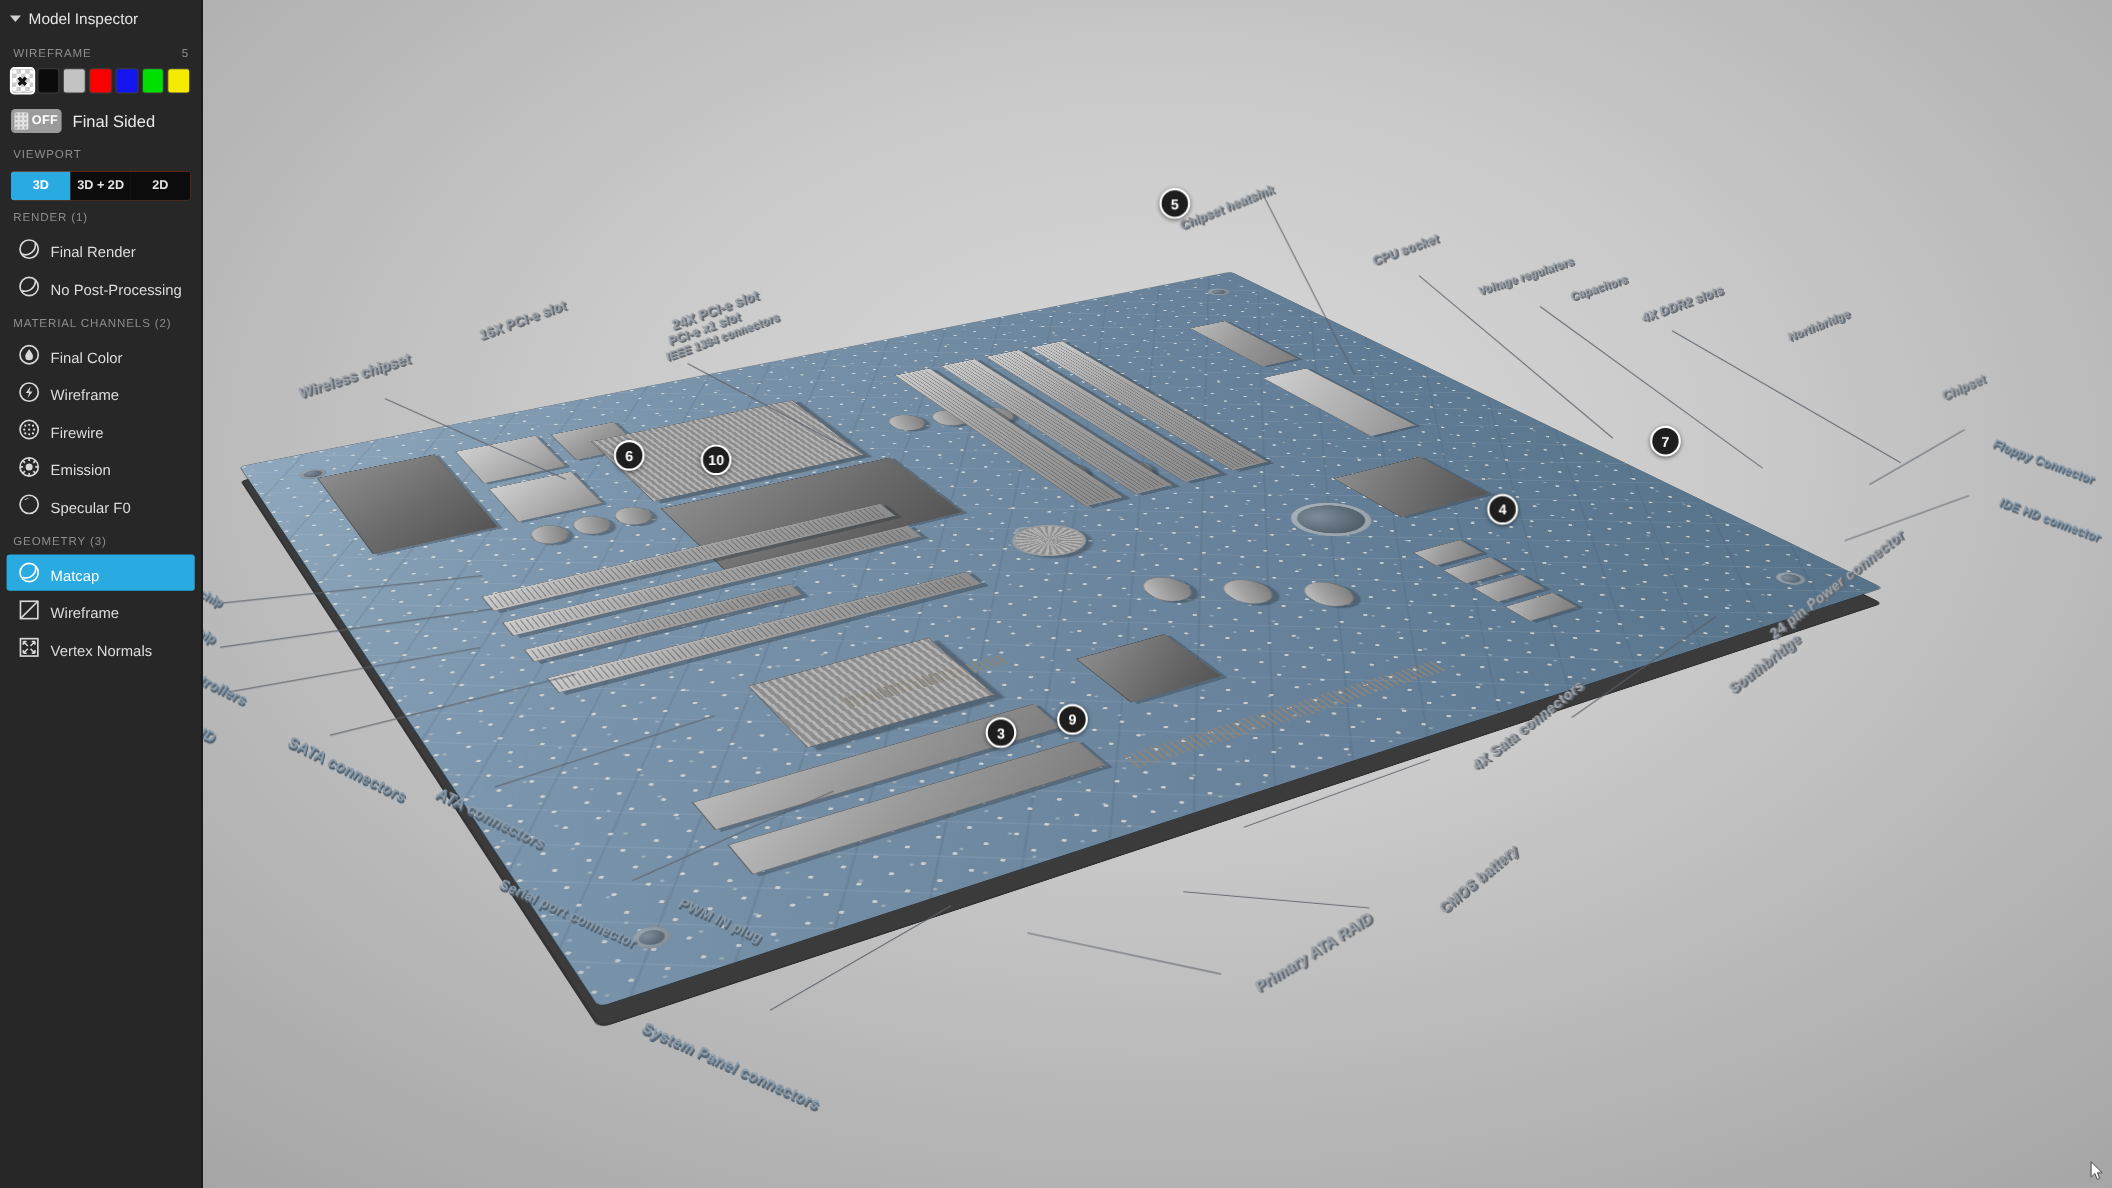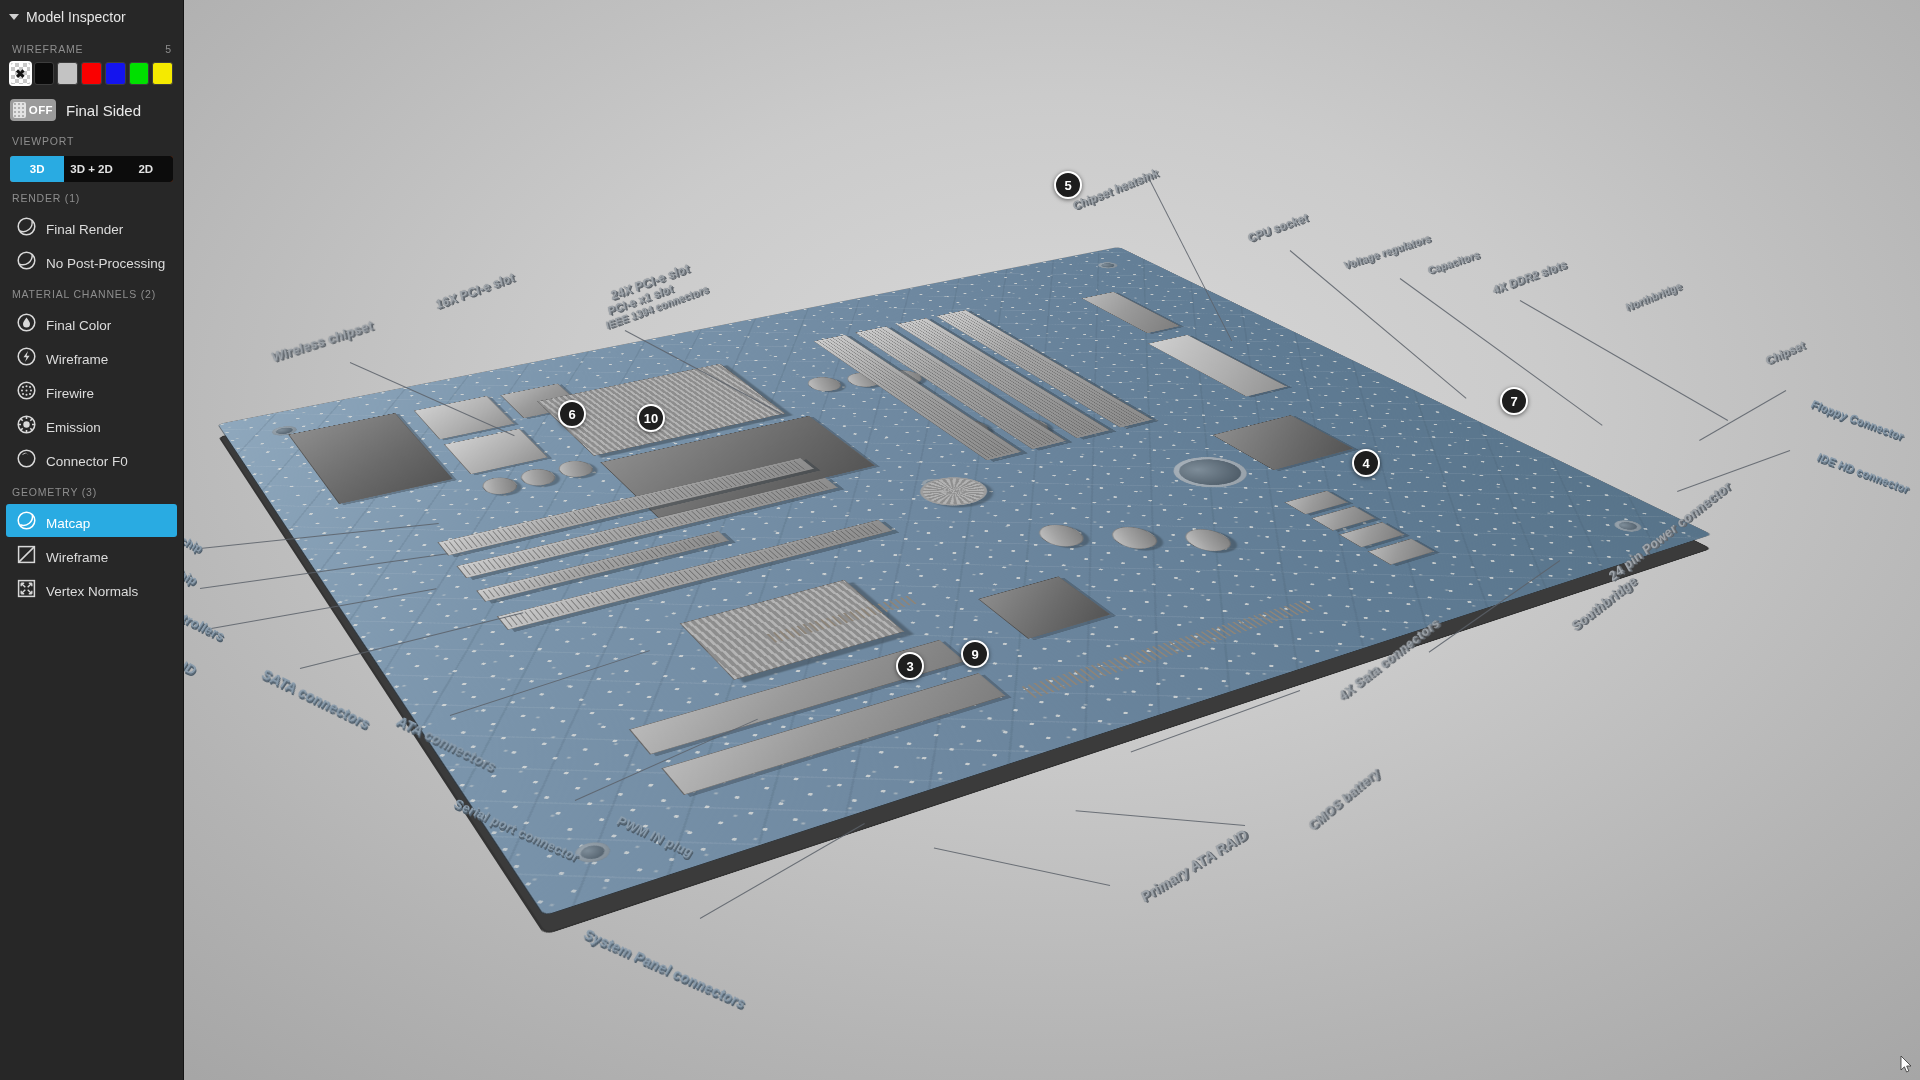--- a/index.html
+++ b/index.html
@@ -445,21 +445,21 @@
             </g>
           </svg>
           <span>Emission</span>
         </div>
         <div class="item">
           <svg class="ico" viewBox="0 0 21 21">
             <circle cx="10.5" cy="10.5" r="8.3" stroke="#d8d8d8" fill="none" stroke-width="1.5"></circle>
             <path d="M7 5.5 a7 7 0 0 1 5.5 1.2 a8 8 0 0 0-5.5-1.2z" fill="#d8d8d8"></path>
             <path d="M6.3 6.2 a8.5 8.5 0 0 1 4.6-1.6 c-3 1.2-4.2 3-4.6 1.6z" fill="#d8d8d8"></path>
           </svg>
-          <span>Connector F0</span>
+          <span>Specular F0</span>
         </div>
       </div>
 
     <div class="sect-hd">
       <span>GEOMETRY (3)</span>
     </div>
     <div id="geometry-items">
         <div class="item active">
           <svg class="ico" viewBox="0 0 21 21">
             <circle cx="10.5" cy="10.5" r="8.3" stroke="#ffffff" fill="none" stroke-width="1.5"></circle>

